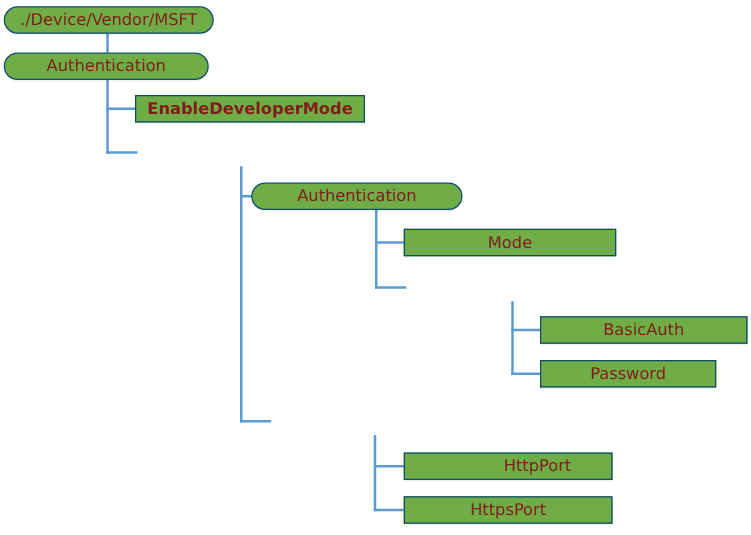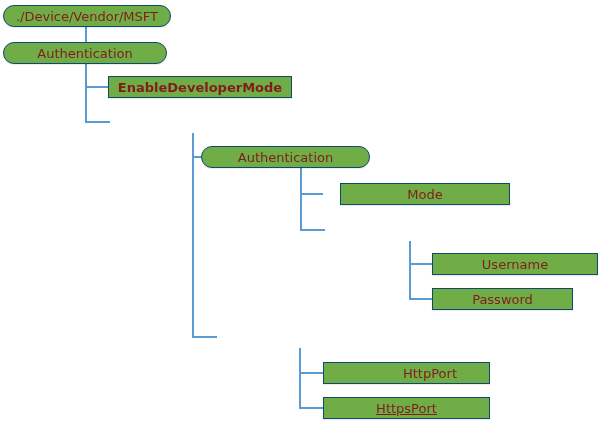--- a/index.html
+++ b/index.html
@@ -59,19 +59,19 @@
   <div class="conn h" style="left:409px; top:298px; width:24px;"></div>
 
   <div class="conn v" style="left:299px; top:348px; height:61px;"></div>
   <div class="conn h" style="left:299px; top:372px; width:24px;"></div>
   <div class="conn h" style="left:299px; top:407px; width:24px;"></div>
 
   <div class="node pill" style="left:3px;   top:5px;   width:168px;">./Device/Vendor/MSFT</div>
   <div class="node pill" style="left:3px;   top:42px;  width:164px;">Authentication</div>
   <div class="node rect" style="left:108px; top:76px;  width:184px;font-weight:bold;">EnableDeveloperMode</div>
   <div class="node pill" style="left:201px; top:146px; width:169px;">Authentication</div>
-  <div class="node rect" style="left:340px; top:183px; width:170px;">Mode</div>
-  <div class="node rect" style="left:432px; top:253px; width:166px;">Username</div>
+  <div class="node rect" style="left:323px; top:183px; width:170px;">Mode</div>
+  <div class="node rect" style="left:432px; top:253px; width:166px;">BasicAuth</div>
   <div class="node rect" style="left:432px; top:288px; width:141px;">Password</div>
   <div class="node rect" style="left:323px; top:362px; width:167px;padding-left:47px;">HttpPort</div>
-  <div class="node rect" style="left:323px; top:397px; width:167px;text-decoration:underline;">HttpsPort</div>
+  <div class="node rect" style="left:323px; top:397px; width:167px;">HttpsPort</div>
 
 </div>
 
 </body></html>

